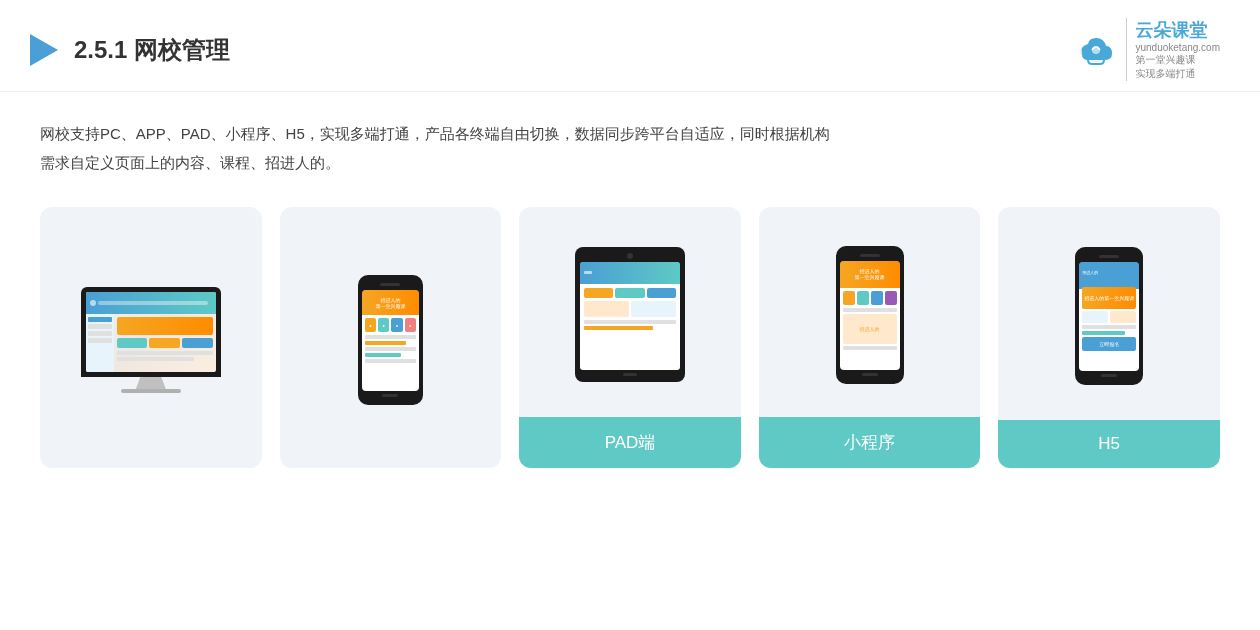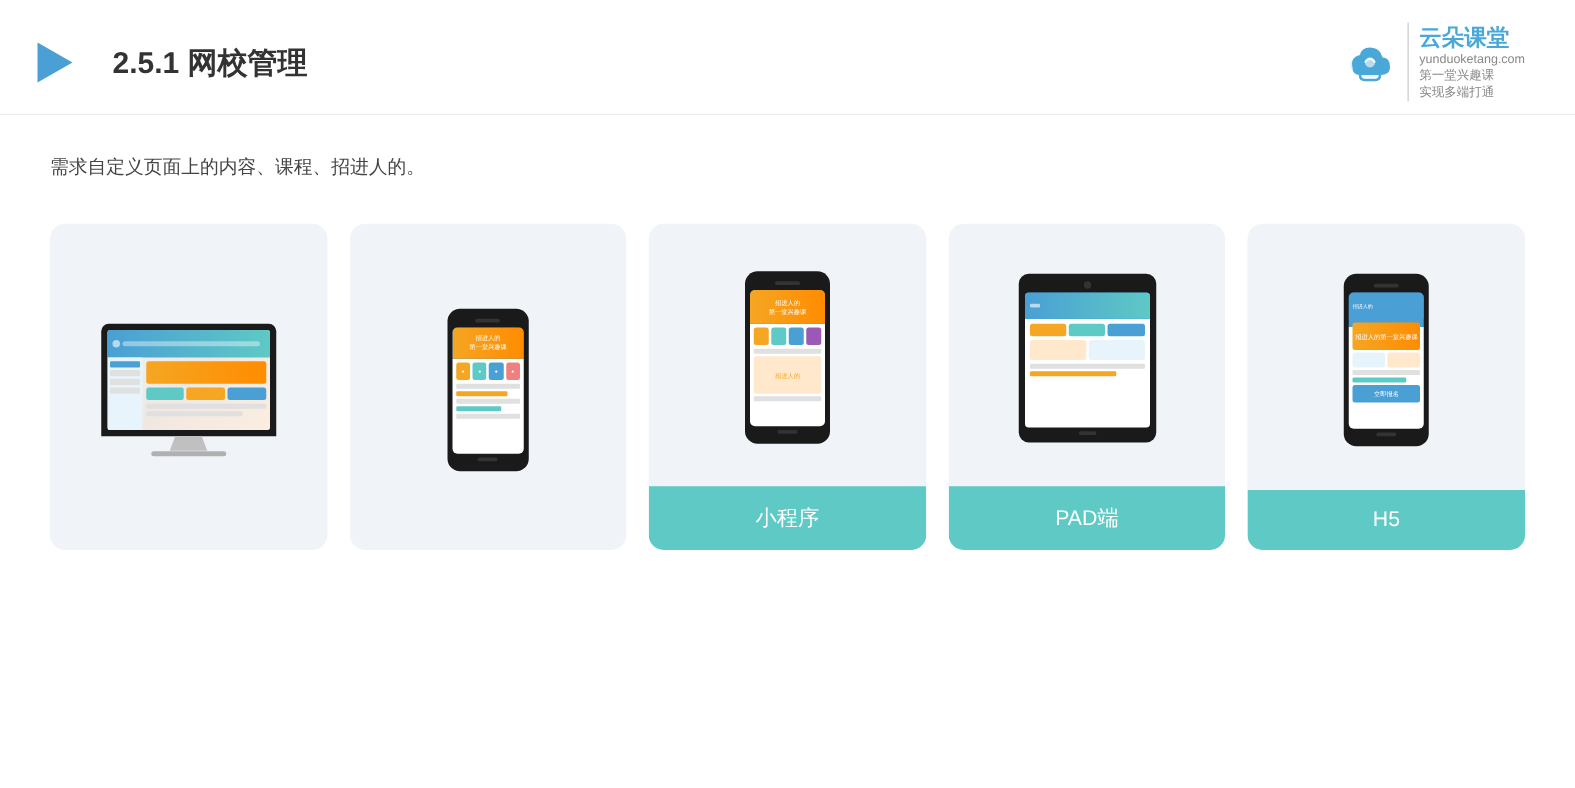--- a/index.html
+++ b/index.html
@@ -22,21 +22,21 @@
     .header {
       display: flex;
       align-items: center;
       justify-content: space-between;
       padding: 18px 40px 10px 30px;
       border-bottom: 1px solid #eee;
     }
 
     .header-left {
       display: flex;
-      gap: 32px;
+      gap: 16px;
     }
 
     .logo-triangle {
       width: 0;
       height: 0;
       border-left: 28px solid #4a9fd4;
       border-top: 16px solid transparent;
       border-bottom: 16px solid transparent;
     }
 
@@ -274,20 +274,21 @@
           <span class="brand-name">云朵课堂</span>
           <span class="brand-sub">yunduoketang.com</span>
           <span class="brand-sub">第一堂兴趣课</span>
           <span class="brand-sub">实现多端打通</span>
         </div>
       </div>
     </div>
   </div>
 
   <div class="description">
+    <p>网校支持PC、APP、PAD、小程序、H5，实现多端打通，产品各终端自由切换，数据同步跨平台自适应，同时根据机构</p>
     <p>需求自定义页面上的内容、课程、招进人的。</p>
   </div>
 
   <div class="cards-section">
 
     <div class="card">
       <div class="card-image-area">
         <div class="pc-mockup">
           <div class="pc-screen-outer">
             <div class="pc-screen-inner">
@@ -343,20 +344,48 @@
               <div style="height:4px;background:#e0e0e0;border-radius:1px;margin-bottom:2px;"></div>
             </div>
           </div>
           <div class="phone-home"></div>
         </div>
       </div>
     </div>
 
     <div class="card">
       <div class="card-image-area">
+        <div class="tablet-mockup">
+          <div class="tablet-camera"></div>
+          <div class="tablet-screen">
+            <div style="height:20%;background:linear-gradient(to right,#4a9fd4,#5ec9c5);display:flex;align-items:center;padding:0 4px;">
+              <div style="width:8px;height:3px;background:rgba(255,255,255,0.6);border-radius:1px;margin-right:2px;"></div>
+            </div>
+            <div style="padding:4px;">
+              <div style="display:grid;grid-template-columns:1fr 1fr 1fr;gap:2px;margin-bottom:3px;">
+                <div style="height:10px;background:#f5a623;border-radius:2px;"></div>
+                <div style="height:10px;background:#5ec9c5;border-radius:2px;"></div>
+                <div style="height:10px;background:#4a9fd4;border-radius:2px;"></div>
+              </div>
+              <div style="display:grid;grid-template-columns:1fr 1fr;gap:2px;margin-bottom:3px;">
+                <div style="height:16px;background:#ffe8cc;border-radius:2px;"></div>
+                <div style="height:16px;background:#e8f4fb;border-radius:2px;"></div>
+              </div>
+              <div style="height:4px;background:#e0e0e0;border-radius:1px;margin-bottom:2px;"></div>
+              <div style="height:4px;background:#f5a623;border-radius:1px;width:75%;"></div>
+            </div>
+          </div>
+          <div class="tablet-home"></div>
+        </div>
+      </div>
+      <div class="card-label">PAD端</div>
+    </div>
+
+    <div class="card">
+      <div class="card-image-area">
         <div class="phone-mockup" style="width:68px;height:138px;">
           <div class="phone-speaker"></div>
           <div class="phone-screen">
             <div style="height:25%;background:linear-gradient(to right,#f5a623,#ff8c00);display:flex;align-items:center;justify-content:center;">
               <div style="font-size:5px;color:white;text-align:center;">招进人的<br>第一堂兴趣课</div>
             </div>
             <div style="padding:3px;">
               <div style="display:grid;grid-template-columns:1fr 1fr 1fr 1fr;gap:2px;margin-bottom:3px;">
                 <div style="height:14px;background:#f5a623;border-radius:2px;"></div>
                 <div style="height:14px;background:#5ec9c5;border-radius:2px;"></div>
@@ -365,48 +394,20 @@
               </div>
               <div style="height:4px;background:#e0e0e0;border-radius:1px;margin-bottom:2px;"></div>
               <div style="height:30px;background:#ffe8cc;border-radius:2px;margin-bottom:2px;display:flex;align-items:center;justify-content:center;font-size:5px;color:#f5a623;">招进人的</div>
               <div style="height:4px;background:#e0e0e0;border-radius:1px;margin-bottom:2px;"></div>
             </div>
           </div>
           <div class="phone-home"></div>
         </div>
       </div>
       <div class="card-label">小程序</div>
-    </div>
-
-    <div class="card">
-      <div class="card-image-area">
-        <div class="tablet-mockup">
-          <div class="tablet-camera"></div>
-          <div class="tablet-screen">
-            <div style="height:20%;background:linear-gradient(to right,#4a9fd4,#5ec9c5);display:flex;align-items:center;padding:0 4px;">
-              <div style="width:8px;height:3px;background:rgba(255,255,255,0.6);border-radius:1px;margin-right:2px;"></div>
-            </div>
-            <div style="padding:4px;">
-              <div style="display:grid;grid-template-columns:1fr 1fr 1fr;gap:2px;margin-bottom:3px;">
-                <div style="height:10px;background:#f5a623;border-radius:2px;"></div>
-                <div style="height:10px;background:#5ec9c5;border-radius:2px;"></div>
-                <div style="height:10px;background:#4a9fd4;border-radius:2px;"></div>
-              </div>
-              <div style="display:grid;grid-template-columns:1fr 1fr;gap:2px;margin-bottom:3px;">
-                <div style="height:16px;background:#ffe8cc;border-radius:2px;"></div>
-                <div style="height:16px;background:#e8f4fb;border-radius:2px;"></div>
-              </div>
-              <div style="height:4px;background:#e0e0e0;border-radius:1px;margin-bottom:2px;"></div>
-              <div style="height:4px;background:#f5a623;border-radius:1px;width:75%;"></div>
-            </div>
-          </div>
-          <div class="tablet-home"></div>
-        </div>
-      </div>
-      <div class="card-label">PAD端</div>
     </div>
 
     <div class="card">
       <div class="card-image-area">
         <div class="phone-mockup" style="width:68px;height:138px;">
           <div class="phone-speaker"></div>
           <div class="phone-screen">
             <div style="height:20%;background:#4a9fd4;display:flex;align-items:center;padding:0 3px;">
               <div style="font-size:4px;color:white;">招进人的</div>
             </div>

